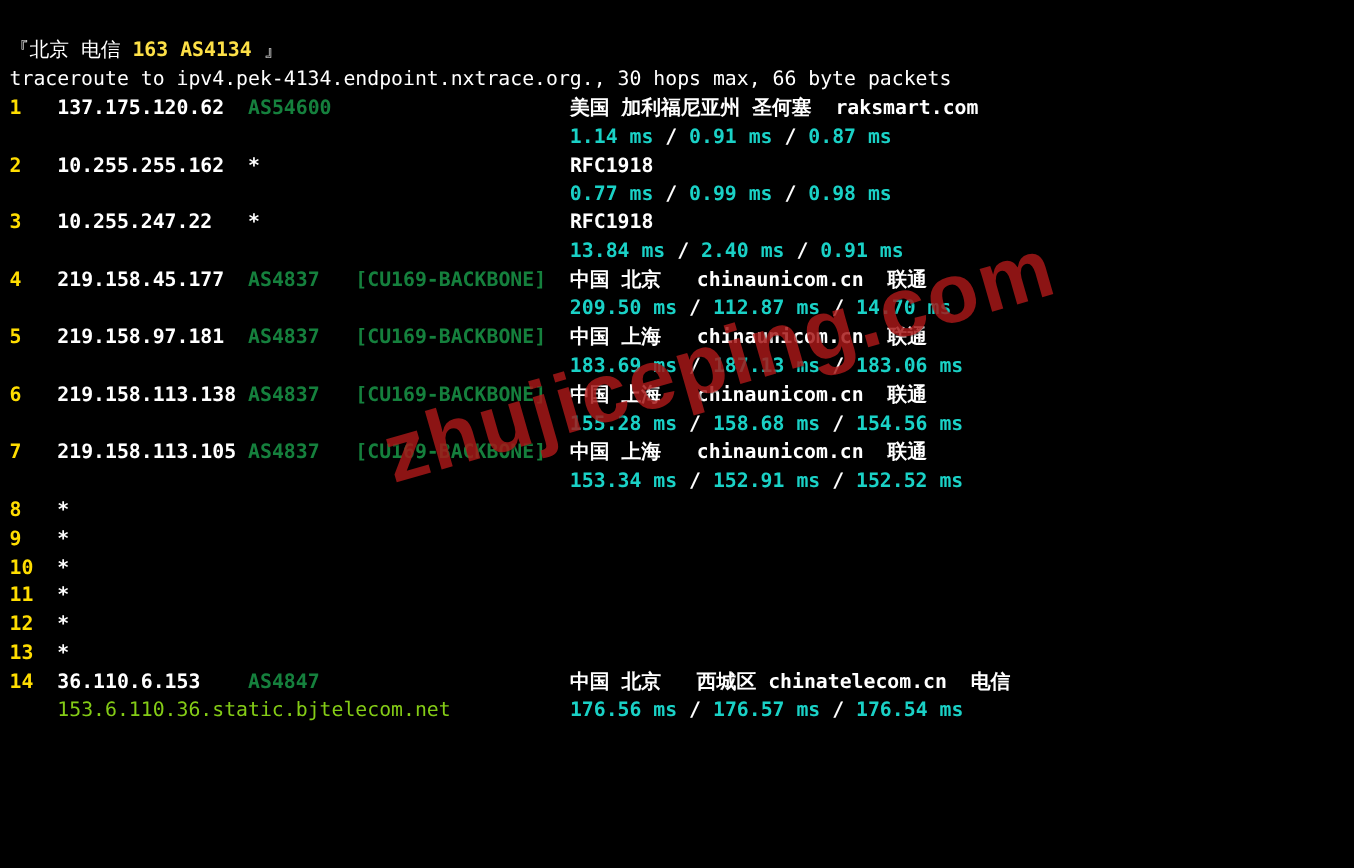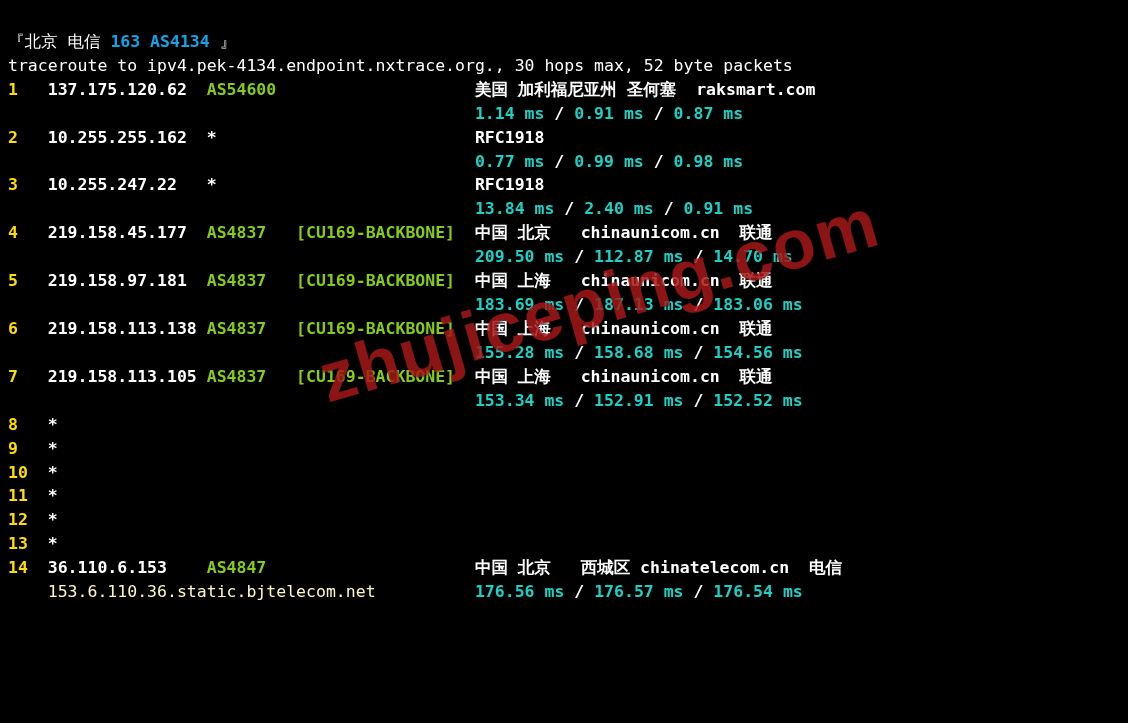--- a/index.html
+++ b/index.html
@@ -15,24 +15,24 @@
     font-size: 16.5px;
     line-height: 1.45;
     color: #fff;
     padding: 6px 8px 8px 8px;
     white-space: pre;
     letter-spacing: 0px;
     position: relative;
     z-index: 1;
   }
   .yellow  { color: #ffdd00; }
-  .green   { color: #84cc16; }
-  .orange  { color: #0ea5e9; }
+  .green   { color: #15803d; }
+  .orange  { color: #fde047; }
   .cyan    { color: #1ad1c6; text-align: right; }
-  .gray    { color: #fef9c3; }
+  .gray    { color: #84cc16; }
   .white   { color: #ffffff; }
   .bold    { font-weight: bold; }
 
   .watermark {
     position: absolute;
     top: 260px;
     left: 310px;
     transform: rotate(-16deg);
     font-family: "Arial Black", Impact, sans-serif;
     font-size: 70px;
@@ -44,14 +44,14 @@
     text-shadow: 1px 1px 0 rgba(0,0,0,0.3);
   }
 </style>
 </head>
 <body>
 
 <div class="watermark">zhujiceping.com</div>
 
 <div class="terminal">
 <span class="white">『</span><span class="white">北京</span> <span class="white">电信</span> <span class="orange bold">163 AS4134</span><span class="white"> 』</span>
-<span class="white">traceroute to ipv4.pek-4134.endpoint.nxtrace.org., 30 hops max, 52 byte packets</span>
+<span class="white">traceroute to ipv4.pek-4134.endpoint.nxtrace.org., 30 hops max, 66 byte packets</span>
 <div id="hops-container"><div><span class="yellow bold">1   </span><span class="white bold">137.175.120.62  </span><span class="green bold">AS54600  </span><span class="white">                 </span><span class="white"> </span><span class="white bold">美国 加利福尼亚州 圣何塞  raksmart.com</span></div><div><span class="white">                                               </span><span class="cyan bold">1.14 ms</span><span class="white bold"> / </span><span class="cyan bold">0.91 ms</span><span class="white bold"> / </span><span class="cyan bold">0.87 ms</span></div><div><span class="yellow bold">2   </span><span class="white bold">10.255.255.162  </span><span class="white bold">*        </span><span class="white">                 </span><span class="white"> </span><span class="white bold">RFC1918</span></div><div><span class="white">                                               </span><span class="cyan bold">0.77 ms</span><span class="white bold"> / </span><span class="cyan bold">0.99 ms</span><span class="white bold"> / </span><span class="cyan bold">0.98 ms</span></div><div><span class="yellow bold">3   </span><span class="white bold">10.255.247.22   </span><span class="white bold">*        </span><span class="white">                 </span><span class="white"> </span><span class="white bold">RFC1918</span></div><div><span class="white">                                               </span><span class="cyan bold">13.84 ms</span><span class="white bold"> / </span><span class="cyan bold">2.40 ms</span><span class="white bold"> / </span><span class="cyan bold">0.91 ms</span></div><div><span class="yellow bold">4   </span><span class="white bold">219.158.45.177  </span><span class="green bold">AS4837   </span><span class="green bold">[CU169-BACKBONE] </span><span class="white"> </span><span class="white bold">中国 北京   chinaunicom.cn  联通</span></div><div><span class="white">                                               </span><span class="cyan bold">209.50 ms</span><span class="white bold"> / </span><span class="cyan bold">112.87 ms</span><span class="white bold"> / </span><span class="cyan bold">14.70 ms</span></div><div><span class="yellow bold">5   </span><span class="white bold">219.158.97.181  </span><span class="green bold">AS4837   </span><span class="green bold">[CU169-BACKBONE] </span><span class="white"> </span><span class="white bold">中国 上海   chinaunicom.cn  联通</span></div><div><span class="white">                                               </span><span class="cyan bold">183.69 ms</span><span class="white bold"> / </span><span class="cyan bold">187.13 ms</span><span class="white bold"> / </span><span class="cyan bold">183.06 ms</span></div><div><span class="yellow bold">6   </span><span class="white bold">219.158.113.138 </span><span class="green bold">AS4837   </span><span class="green bold">[CU169-BACKBONE] </span><span class="white"> </span><span class="white bold">中国 上海   chinaunicom.cn  联通</span></div><div><span class="white">                                               </span><span class="cyan bold">155.28 ms</span><span class="white bold"> / </span><span class="cyan bold">158.68 ms</span><span class="white bold"> / </span><span class="cyan bold">154.56 ms</span></div><div><span class="yellow bold">7   </span><span class="white bold">219.158.113.105 </span><span class="green bold">AS4837   </span><span class="green bold">[CU169-BACKBONE] </span><span class="white"> </span><span class="white bold">中国 上海   chinaunicom.cn  联通</span></div><div><span class="white">                                               </span><span class="cyan bold">153.34 ms</span><span class="white bold"> / </span><span class="cyan bold">152.91 ms</span><span class="white bold"> / </span><span class="cyan bold">152.52 ms</span></div><div><span class="yellow bold">8   </span><span class="white bold">*</span></div><div><span class="yellow bold">9   </span><span class="white bold">*</span></div><div><span class="yellow bold">10  </span><span class="white bold">*</span></div><div><span class="yellow bold">11  </span><span class="white bold">*</span></div><div><span class="yellow bold">12  </span><span class="white bold">*</span></div><div><span class="yellow bold">13  </span><span class="white bold">*</span></div><div><span class="yellow bold">14  </span><span class="white bold">36.110.6.153    </span><span class="green bold">AS4847   </span><span class="white">                 </span><span class="white"> </span><span class="white bold">中国 北京   西城区 chinatelecom.cn  电信</span></div><div><span class="white">    </span><span class="gray">153.6.110.36.static.bjtelecom.net         </span><span class="white"> </span><span class="cyan bold">176.56 ms</span><span class="white bold"> / </span><span class="cyan bold">176.57 ms</span><span class="white bold"> / </span><span class="cyan bold">176.54 ms</span></div></div></div>
 
 </body></html>

